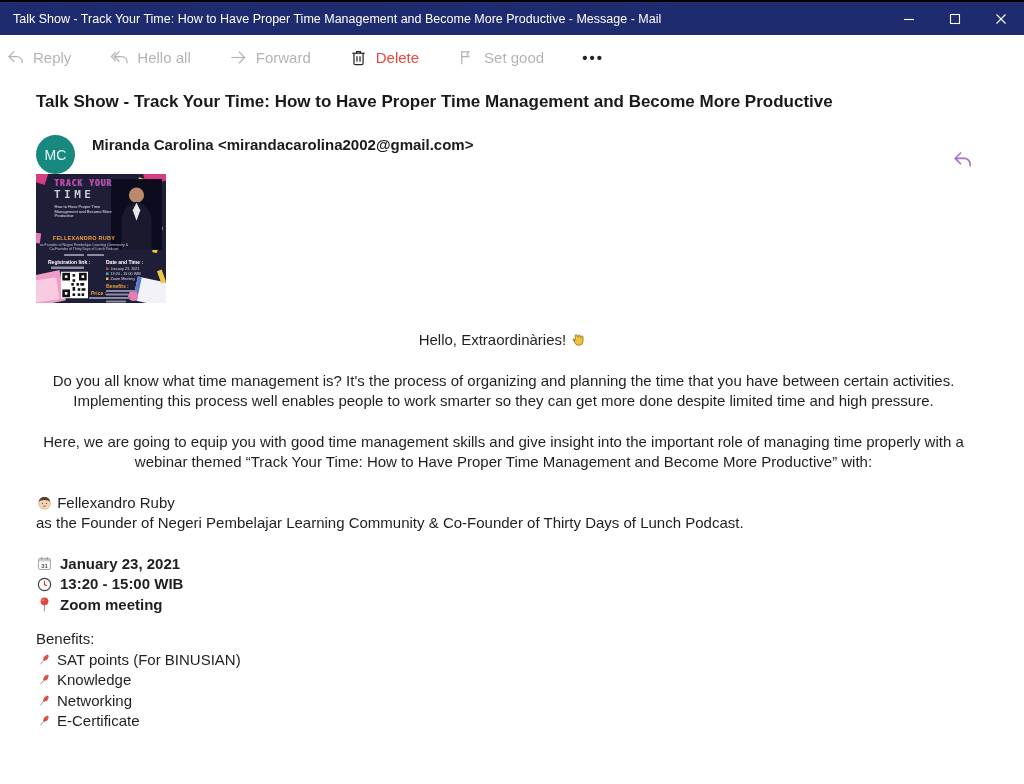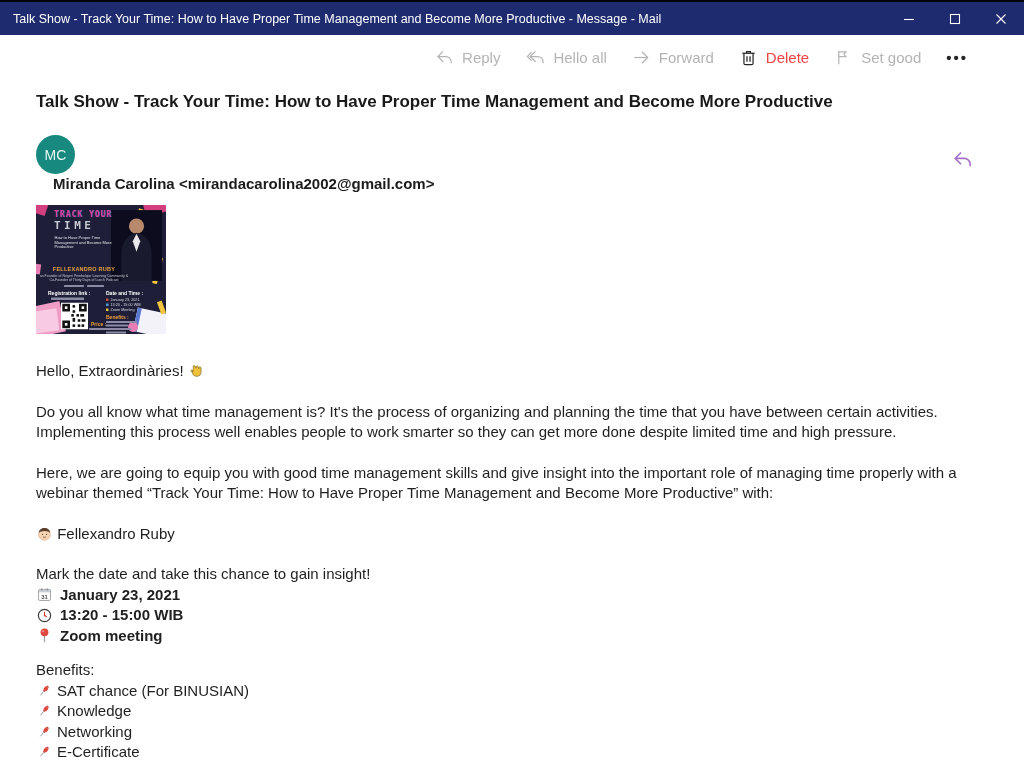--- a/index.html
+++ b/index.html
@@ -12,48 +12,48 @@
   .titlebar {
     height:35px; background:#1e2b6f; border-top:2px solid #000;
     display:flex; align-items:center;
   }
   .titlebar-text { color:#fff; font-size:12.5px; margin-left:13px; white-space:nowrap; }
   .win-controls { margin-left:auto; display:flex; height:100%; }
   .win-btn { width:46px; height:100%; display:flex; align-items:center; justify-content:center; cursor:pointer; }
   .win-btn svg { stroke:#fff; stroke-width:1.1; fill:none; }
   
   .toolbar {
-    height:44px; display:flex; align-items:center; justify-content:flex-end;
-    gap:25px; padding-right:56px; background:#fff;
+    height:44px; display:flex; align-items:center; 
+    gap:38px; padding-right:56px; background:#fff;padding-left:6px;
   }
   .tool { display:flex; align-items:center; gap:8px; font-size:15px; cursor:default; }
   .tool.disabled { color:#b4b4b4; }
   .tool.disabled svg { stroke:#b4b4b4; }
   .tool.enabled { color:#ef4444; }
   .tool.enabled svg { stroke:#262626; }
   .tool svg { fill:none; stroke-width:1.3; }
   .tool-more { font-size:15px; font-weight:700; letter-spacing:2px; color:#262626; }
   
   .content { padding:0 36px; }
   .subject { font-size:17px; font-weight:700; color:#191919; margin-top:13px; }
-  .sender-row { display:flex; margin-top:23px; position:relative;flex-direction:column; }
+  .sender-row { display:flex; margin-top:23px; position:relative; }
   .avatar {
     width:39px; height:39px; border-radius:50%; background:#17897f;
     color:#e8f7f4; font-size:14px; display:flex; align-items:center; justify-content:center;
     flex-shrink:0; cursor:pointer;
   }
   .sender-info { margin-left:17px; padding-top:1px; }
   .sender-name-line { font-size:15px; font-weight:700; color:#1b1b1b; }
   .sender-date { font-size:13px; color:#8c8c8c; margin-top:4px; }
   .replied-icon { position:absolute; right:12px; top:14px; }
   .to-line { margin-top:16px; font-size:13.5px; color:#999; }
   .to-label { color:#666; }
   
   .poster {
-    margin-top:13px; width:130px; height:129px; position:relative; overflow:hidden;
+    width:130px; height:129px; position:relative; overflow:hidden;
     background:#1e1e38; cursor:pointer;
   }
   .poster-inner { position:absolute; left:0; top:0; width:260px; height:258px;
     transform:scale(0.5); transform-origin:0 0; }
   .p-abs { position:absolute; }
   .p-title1 { left:36px; top:8px; font-size:16px; font-weight:800; letter-spacing:2px;
     color:#e23c9c; text-shadow:1.5px 1.5px 0 rgba(90,170,255,.55); font-family:"DejaVu Sans Mono",monospace; }
   .p-title2 { left:36px; top:27px; font-size:22px; font-weight:800; letter-spacing:7px;
     color:#c9cdd5; font-family:"DejaVu Sans Mono",monospace; }
   .p-sub { left:37px; top:60px; font-size:8px; line-height:9.5px; color:#e2e2ec; width:128px; }
@@ -62,21 +62,21 @@
   .p-desc { left:6px; top:137px; width:180px; font-size:7px; line-height:8px;
     color:#c5c5d2; text-align:center; }
   .p-bar { background:#8b8ba6; height:4px; border-radius:1px; }
   .p-h { font-size:10px; font-weight:800; color:#fff; }
   .p-h.orange { color:#f0a23c; }
   .p-item { font-size:7.5px; color:#dcdce6; line-height:10px; display:flex; align-items:center; gap:4px; }
   .p-bullet { width:5px; height:5px; display:inline-block; flex-shrink:0; }
   .dec { position:absolute; }
   
   .mail-body { margin-top:27px; font-size:15px; line-height:20.5px; color:#1f1f1f; padding-bottom:20px; }
-  .mail-body p { margin-bottom:20px; max-width:935px; }
+  .mail-body p { margin-bottom:20px; max-width:935px;text-align:center; }
   .inline-ic { display:inline-block; vertical-align:-3px; }
   .event-line { display:flex; align-items:center; gap:7px; font-weight:700; line-height:20.5px; }
   .benefit-line { display:flex; align-items:center; gap:5px; line-height:20.5px; }
   .benefits-head { margin-top:14px; }
   .bold { font-weight:400; }
   .greeting-line { margin-bottom:20px; }
   .speaker-block { margin-bottom:20px; }
   .mark-block { margin-bottom:0; }
 </style>
 </head>
@@ -268,24 +268,24 @@
         <div>
           <svg class="inline-ic" width="17" height="17" viewBox="0 0 20 20">
             <circle cx="10" cy="11" r="7" fill="#f6d3b3" stroke="#caa27e" stroke-width="0.6"></circle>
             <path d="M3.4 9.5 C3.5 5.5 6.5 3.5 10 3.5 C13.5 3.5 16.5 5.5 16.6 9.5 C15 8 13 7.2 10 7.2 C7 7.2 5 8 3.4 9.5 Z" fill="#5b3d2e"></path>
             <circle cx="7.6" cy="11" r="0.7" fill="#4a3226"></circle>
               <circle cx="12.4" cy="11" r="0.7" fill="#4a3226"></circle>
             <path d="M8.2 14 q1.8 1.2 3.6 0" stroke="#4a3226" stroke-width="0.7" fill="none"></path>
           </svg>
           <span class="bold">Fellexandro Ruby</span>
         </div>
+        <div>as the Founder of Negeri Pembelajar Learning Community &amp; Co-Founder of Thirty Days of Lunch Podcast.</div>
       </div>
 
       <div class="mark-block">
-        <div>Mark the date and take this chance to gain insight!</div>
         <div class="event-line">
           <svg width="17" height="17" viewBox="0 0 20 20">
             <rect x="3" y="4" width="14" height="13" rx="1.5" fill="#fff" stroke="#8f9499"></rect>
             <rect x="3.5" y="4.5" width="13" height="3" fill="#c9ced4"></rect>
             <rect x="6" y="2.6" width="1.6" height="3" rx="0.8" fill="#8f9499"></rect>
             <rect x="12.4" y="2.6" width="1.6" height="3" rx="0.8" fill="#8f9499"></rect>
             <text x="10" y="14.8" font-size="7" text-anchor="middle" fill="#555" font-family="Liberation Sans, sans-serif">31</text>
           </svg>
           <span>January 23, 2021</span>
         </div>
@@ -315,21 +315,21 @@
       <div>
         <div class="benefit-line">
           <svg width="16" height="16" viewBox="0 0 20 20">
               <g transform="rotate(40 10 10)">
                 <rect x="8.4" y="2.2" width="3.2" height="1.8" rx="0.6" fill="#c4372c"></rect>
                 <rect x="7.6" y="4" width="4.8" height="4.8" rx="1" fill="#e0473d"></rect>
                 <rect x="8.7" y="8.8" width="2.6" height="1.6" fill="#c4372c"></rect>
                 <path d="M10 10.4 L10 17" stroke="#8f9499" stroke-width="1.1"></path>
               </g>
             </svg>
-          <span>SAT chance (For BINUSIAN)</span>
+          <span>SAT points (For BINUSIAN)</span>
         </div>
         <div class="benefit-line">
           <svg width="16" height="16" viewBox="0 0 20 20">
               <g transform="rotate(40 10 10)">
                 <rect x="8.4" y="2.2" width="3.2" height="1.8" rx="0.6" fill="#c4372c"></rect>
                 <rect x="7.6" y="4" width="4.8" height="4.8" rx="1" fill="#e0473d"></rect>
                 <rect x="8.7" y="8.8" width="2.6" height="1.6" fill="#c4372c"></rect>
                 <path d="M10 10.4 L10 17" stroke="#8f9499" stroke-width="1.1"></path>
               </g>
             </svg>

